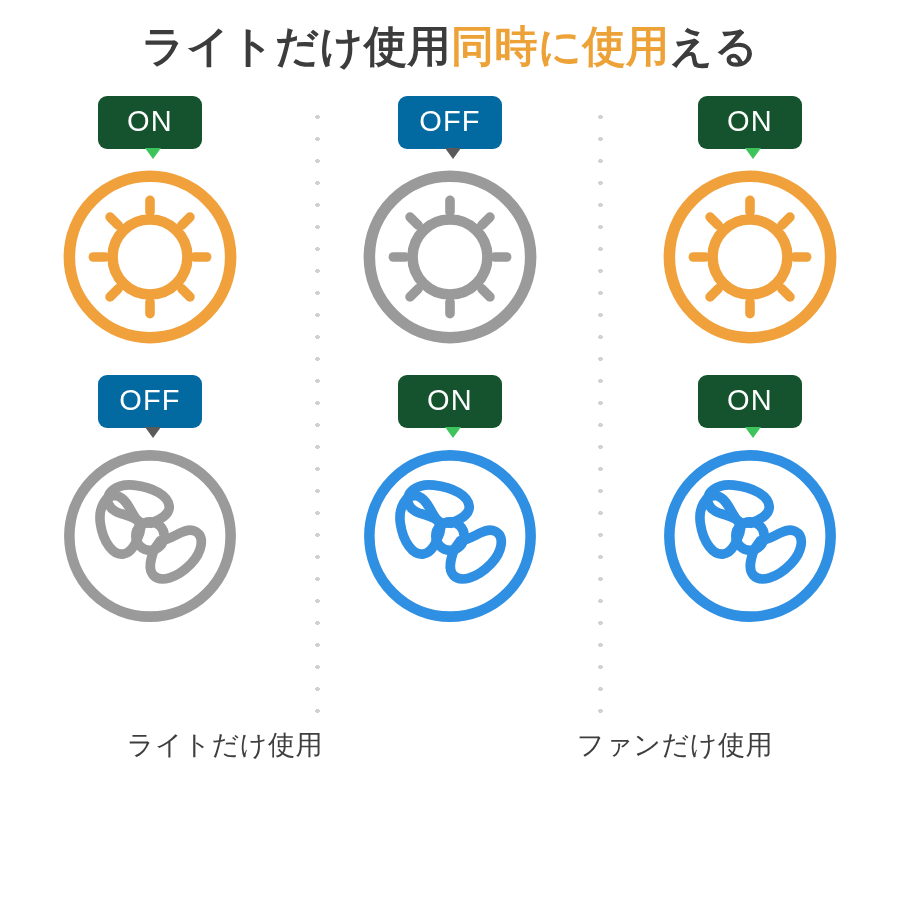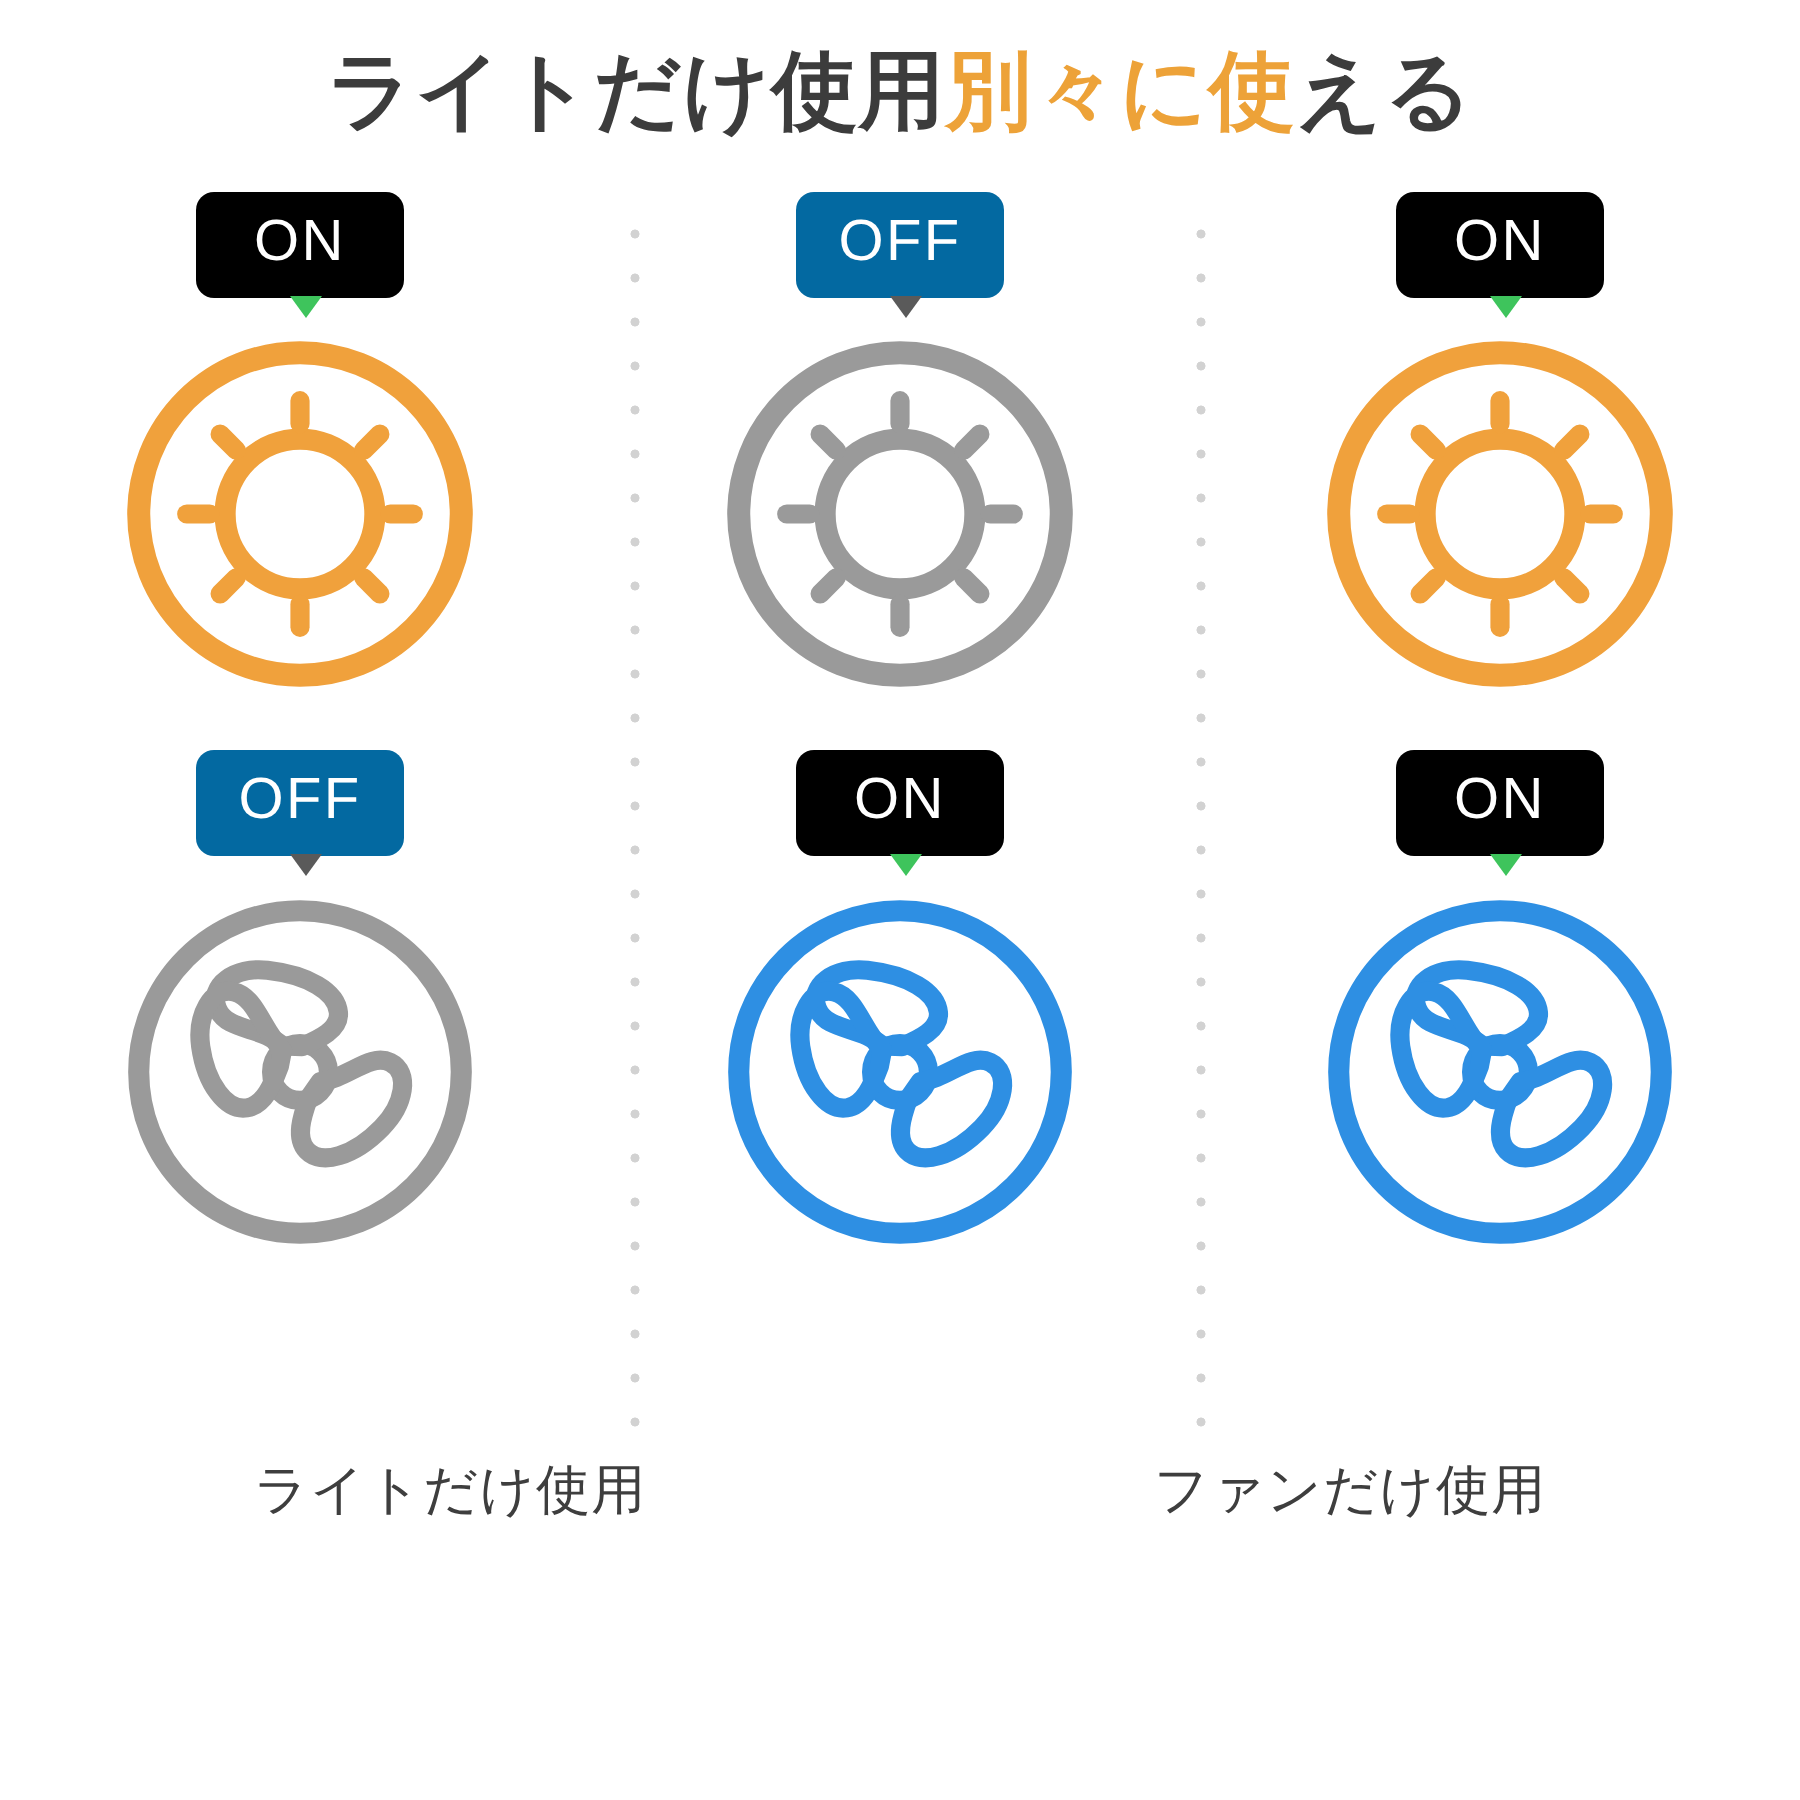--- a/index.html
+++ b/index.html
@@ -112,21 +112,21 @@
     padding: 0 14px;
     border-radius: 9px;
     box-sizing: border-box;
     font-size: 29px;
     font-weight: 500;
     color: #ffffff;
     letter-spacing: 1.2px;
     line-height: 1;
     position: relative;
   }
-  .badge.on  { background: #000000; }
+  .badge.on  { background: #14532d; }
   .badge.off { background: #0369a1; }
   .badge::after {
     content: "";
     position: absolute;
     bottom: -10px;
     left: 50%;
     margin-left: -5px;
     width: 0;
     height: 0;
     border-left: 8px solid transparent;
@@ -163,21 +163,21 @@
     font-weight: 500;
     line-height: 1;
   }
 </style>
 </head>
 <body>
 
 <div class="page">
 
   <div class="header">
-    <h1 class="title"><span>ライトだけ使用</span><span class="hl">別々に使</span><span>える</span></h1>
+    <h1 class="title"><span>ライトだけ使用</span><span class="hl">同時に使用</span><span>える</span></h1>
 
   </div>
 
   <div class="grid-wrap">
 
     <div class="divider d1"></div>
     <div class="divider d2"></div>
 
     <div class="columns">
 

